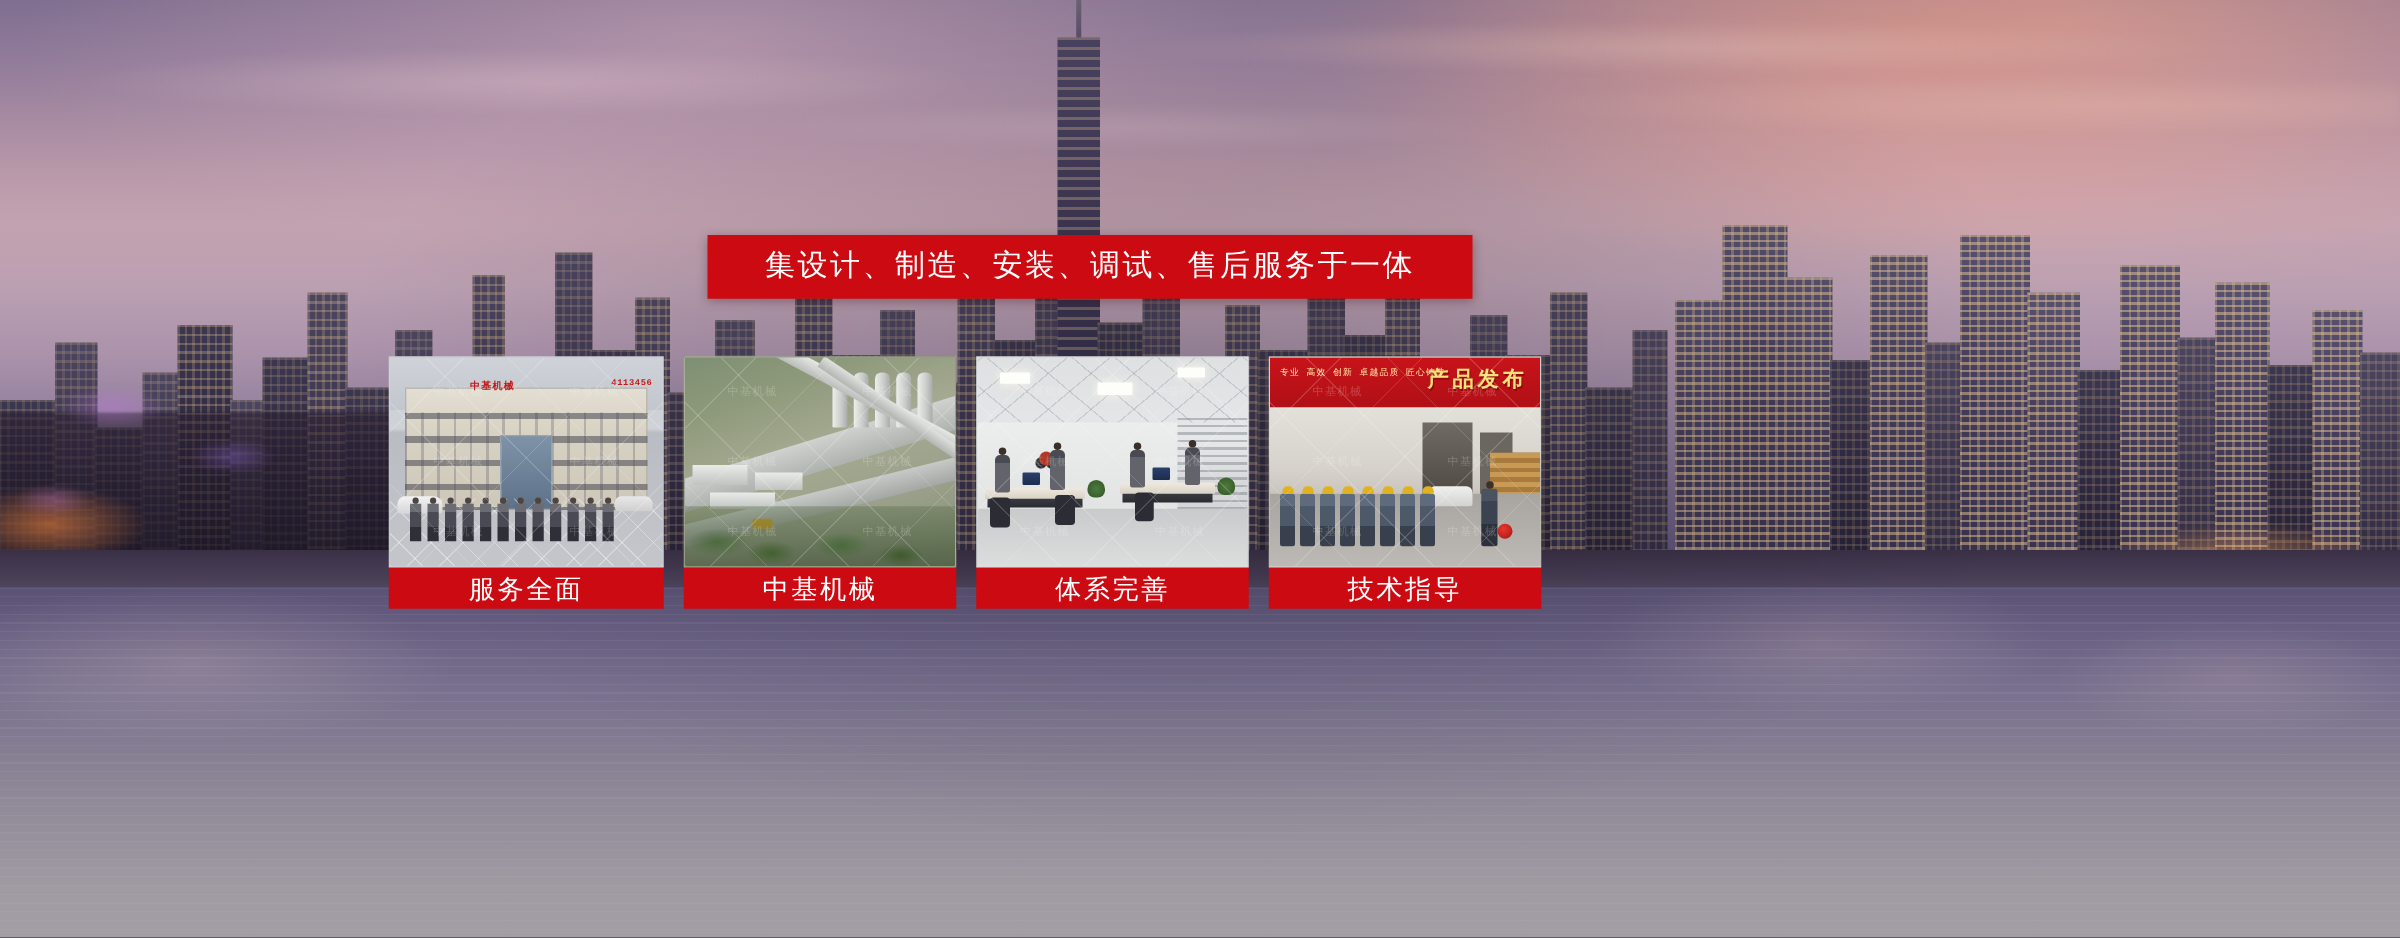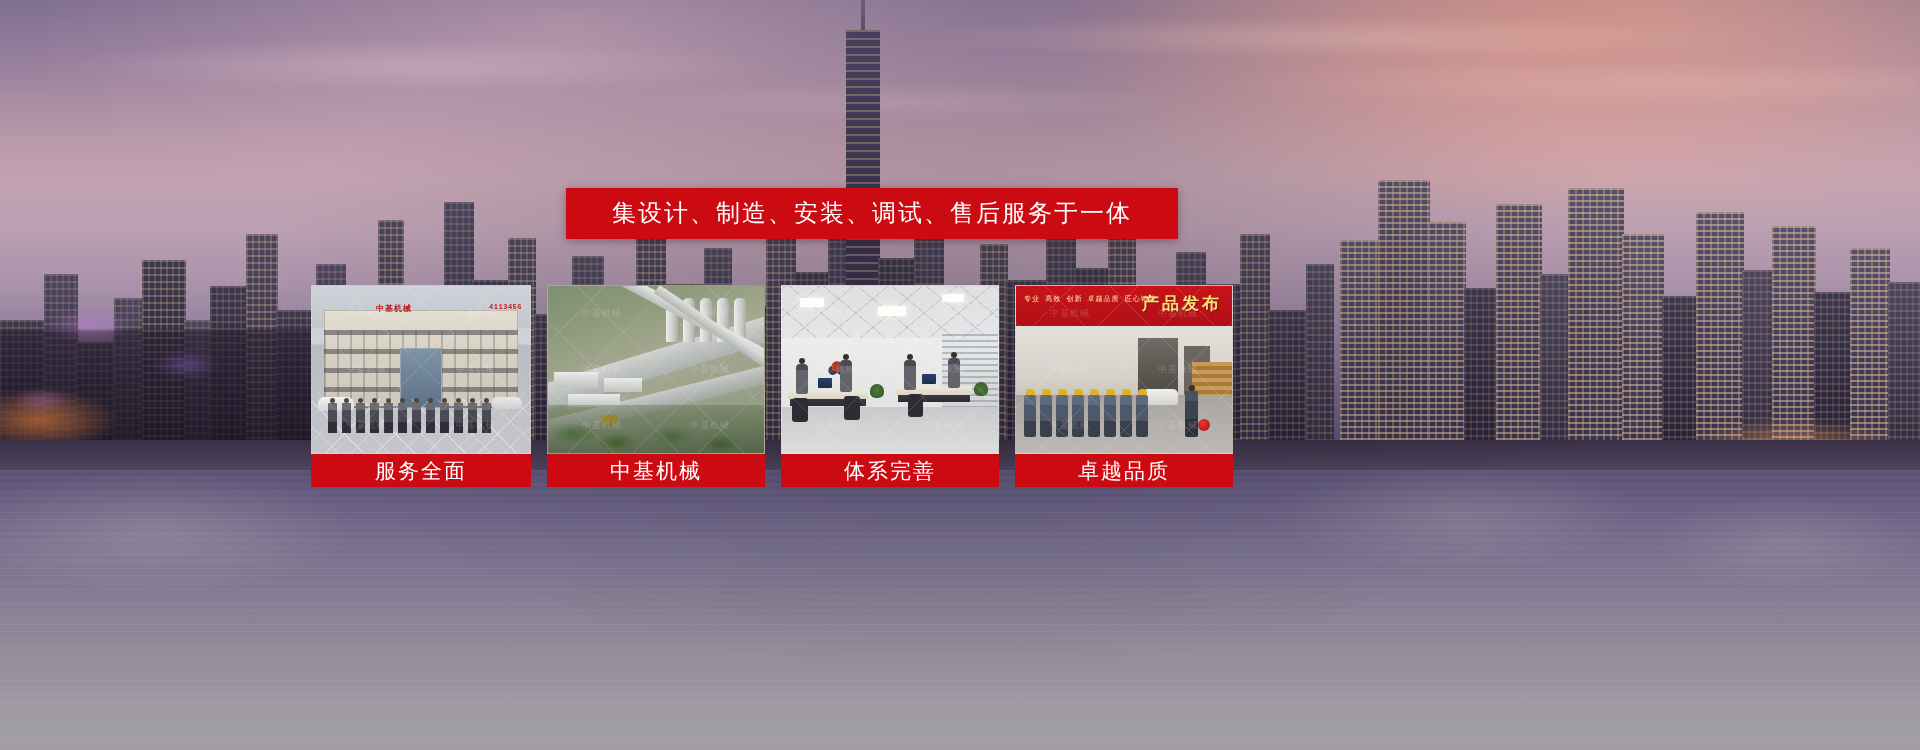--- a/index.html
+++ b/index.html
@@ -493,18 +493,18 @@
           <div class="wm"></div>
           <div class="wmtext">
             <span>中基机械</span>
               <span>中基机械</span>
             <span>中基机械</span>
               <span>中基机械</span>
             <span>中基机械</span>
               <span>中基机械</span>
           </div>
         </div>
-        <div class="cardlabel">卓越品质</div>
+        <div class="cardlabel">技术指导</div>
       </div>
 
     </div>
   </div>
 </div>
 
 </body></html>

